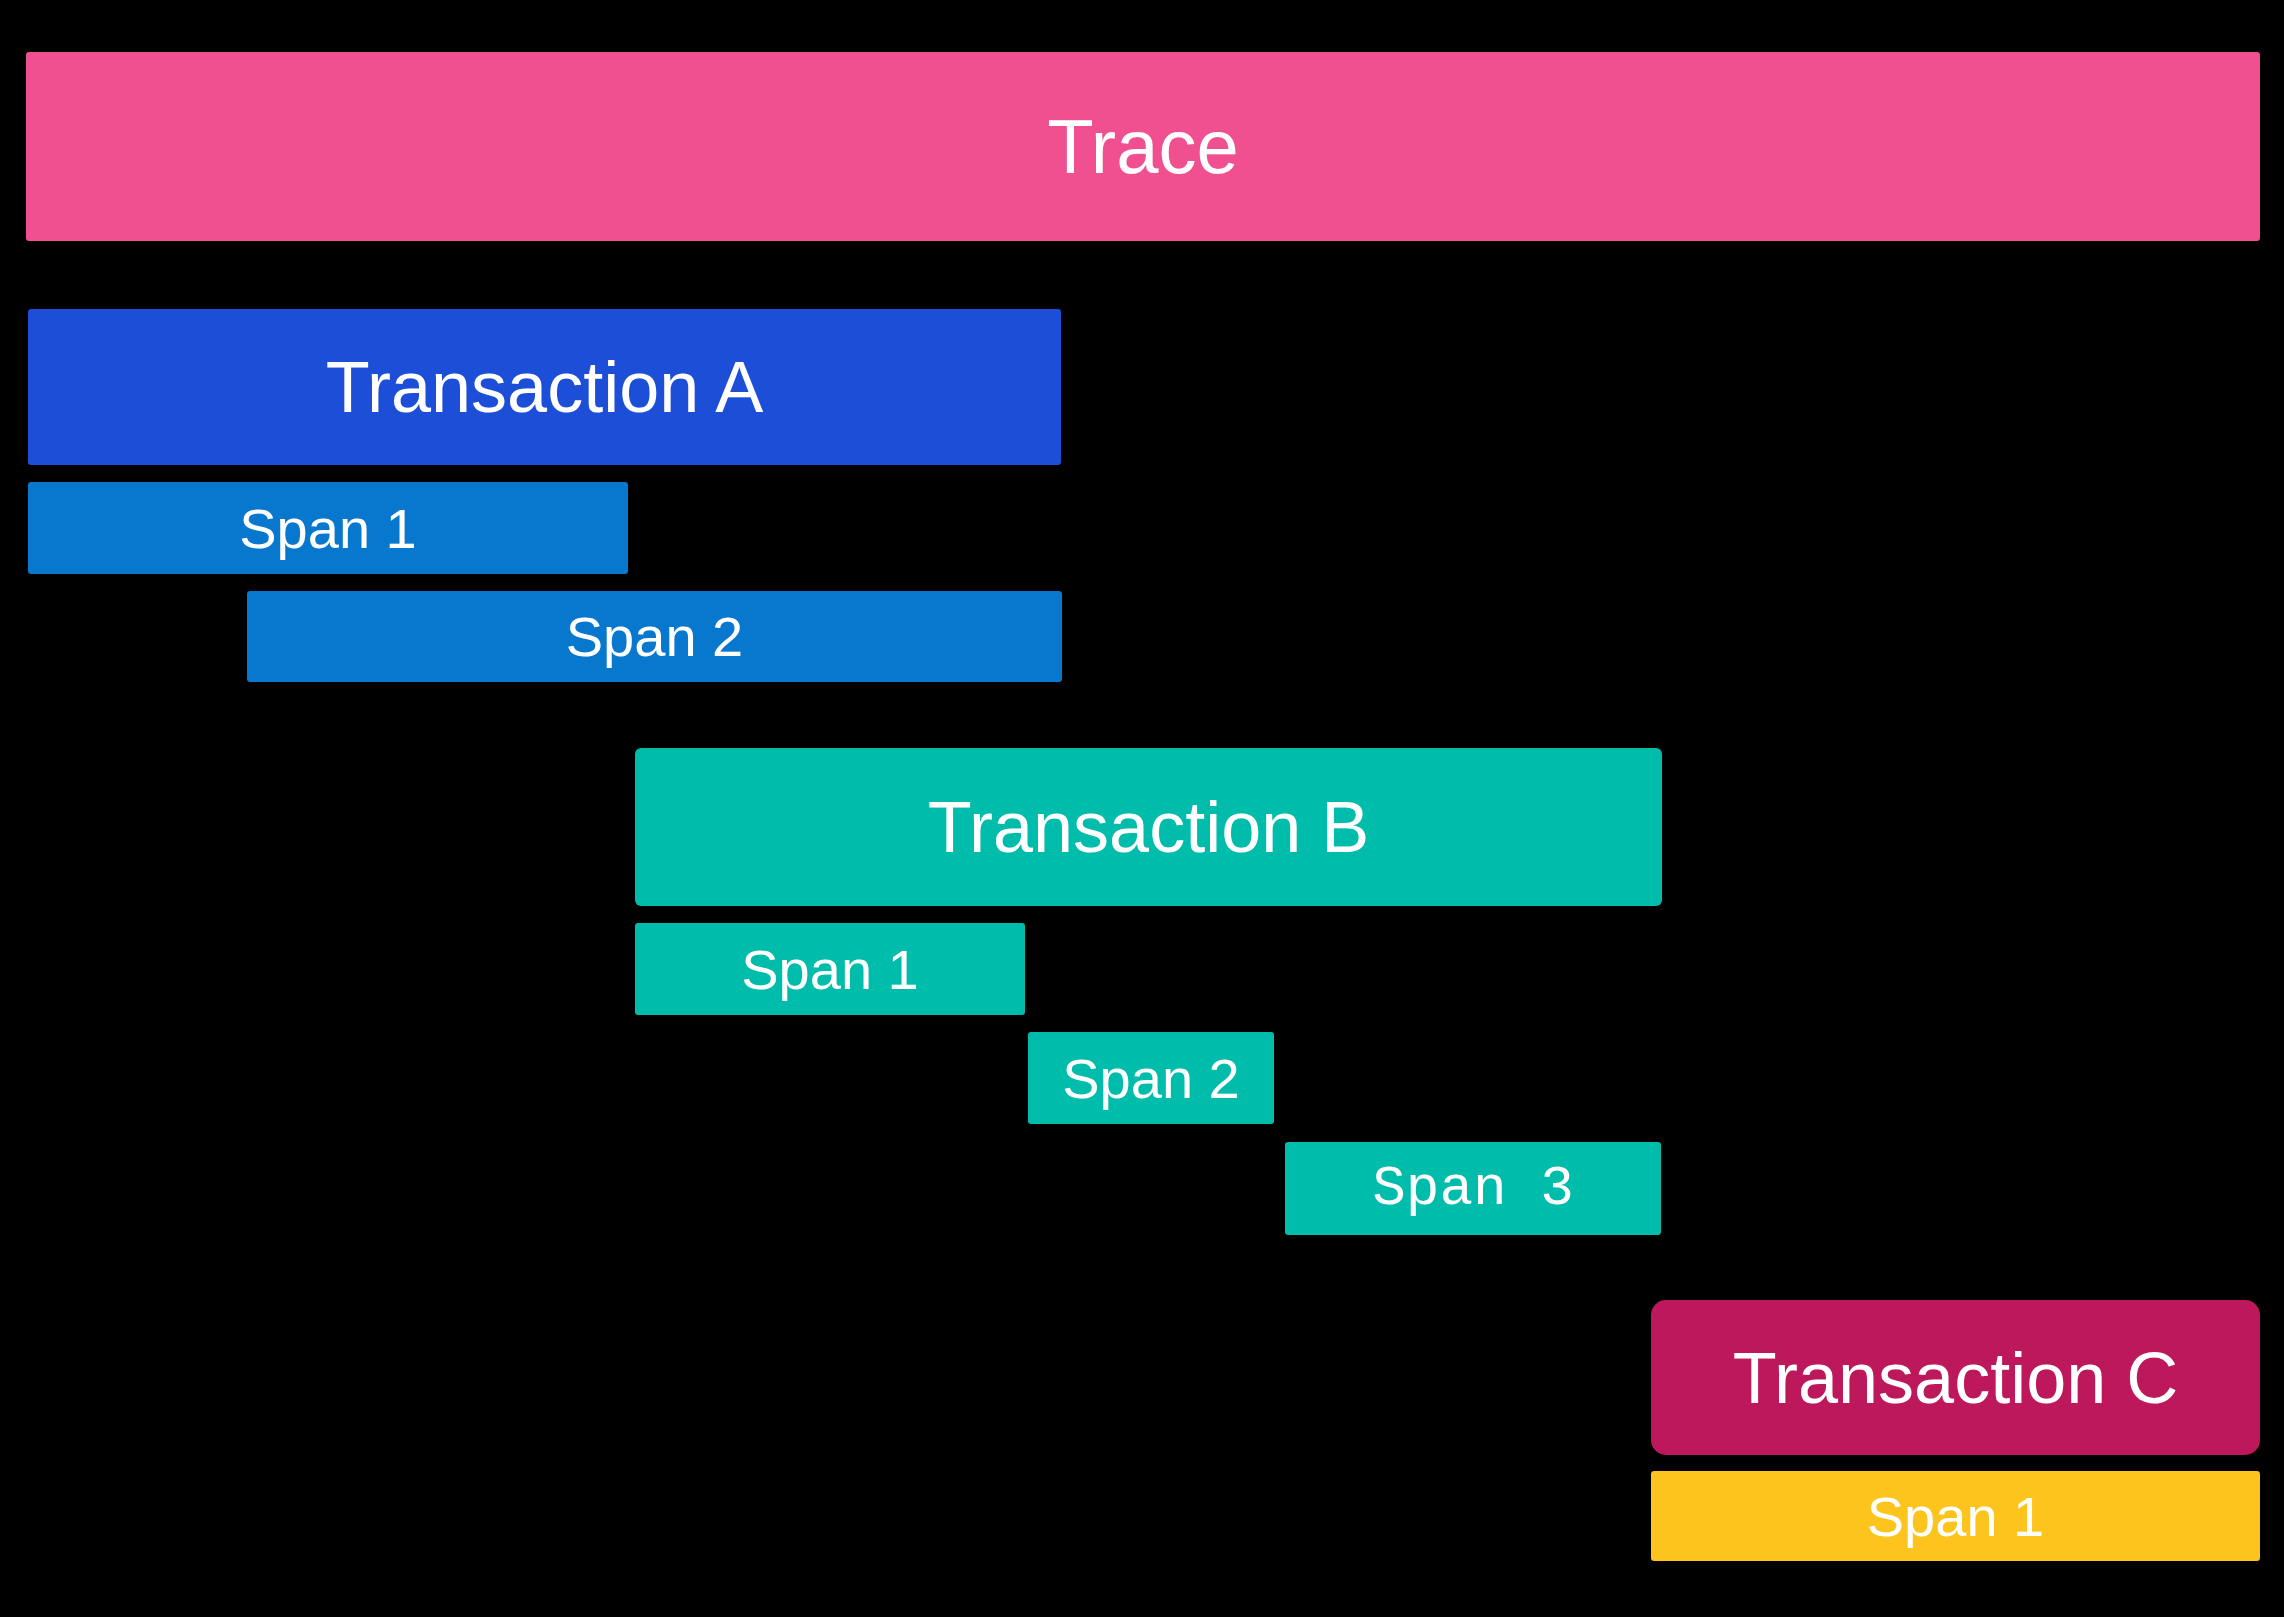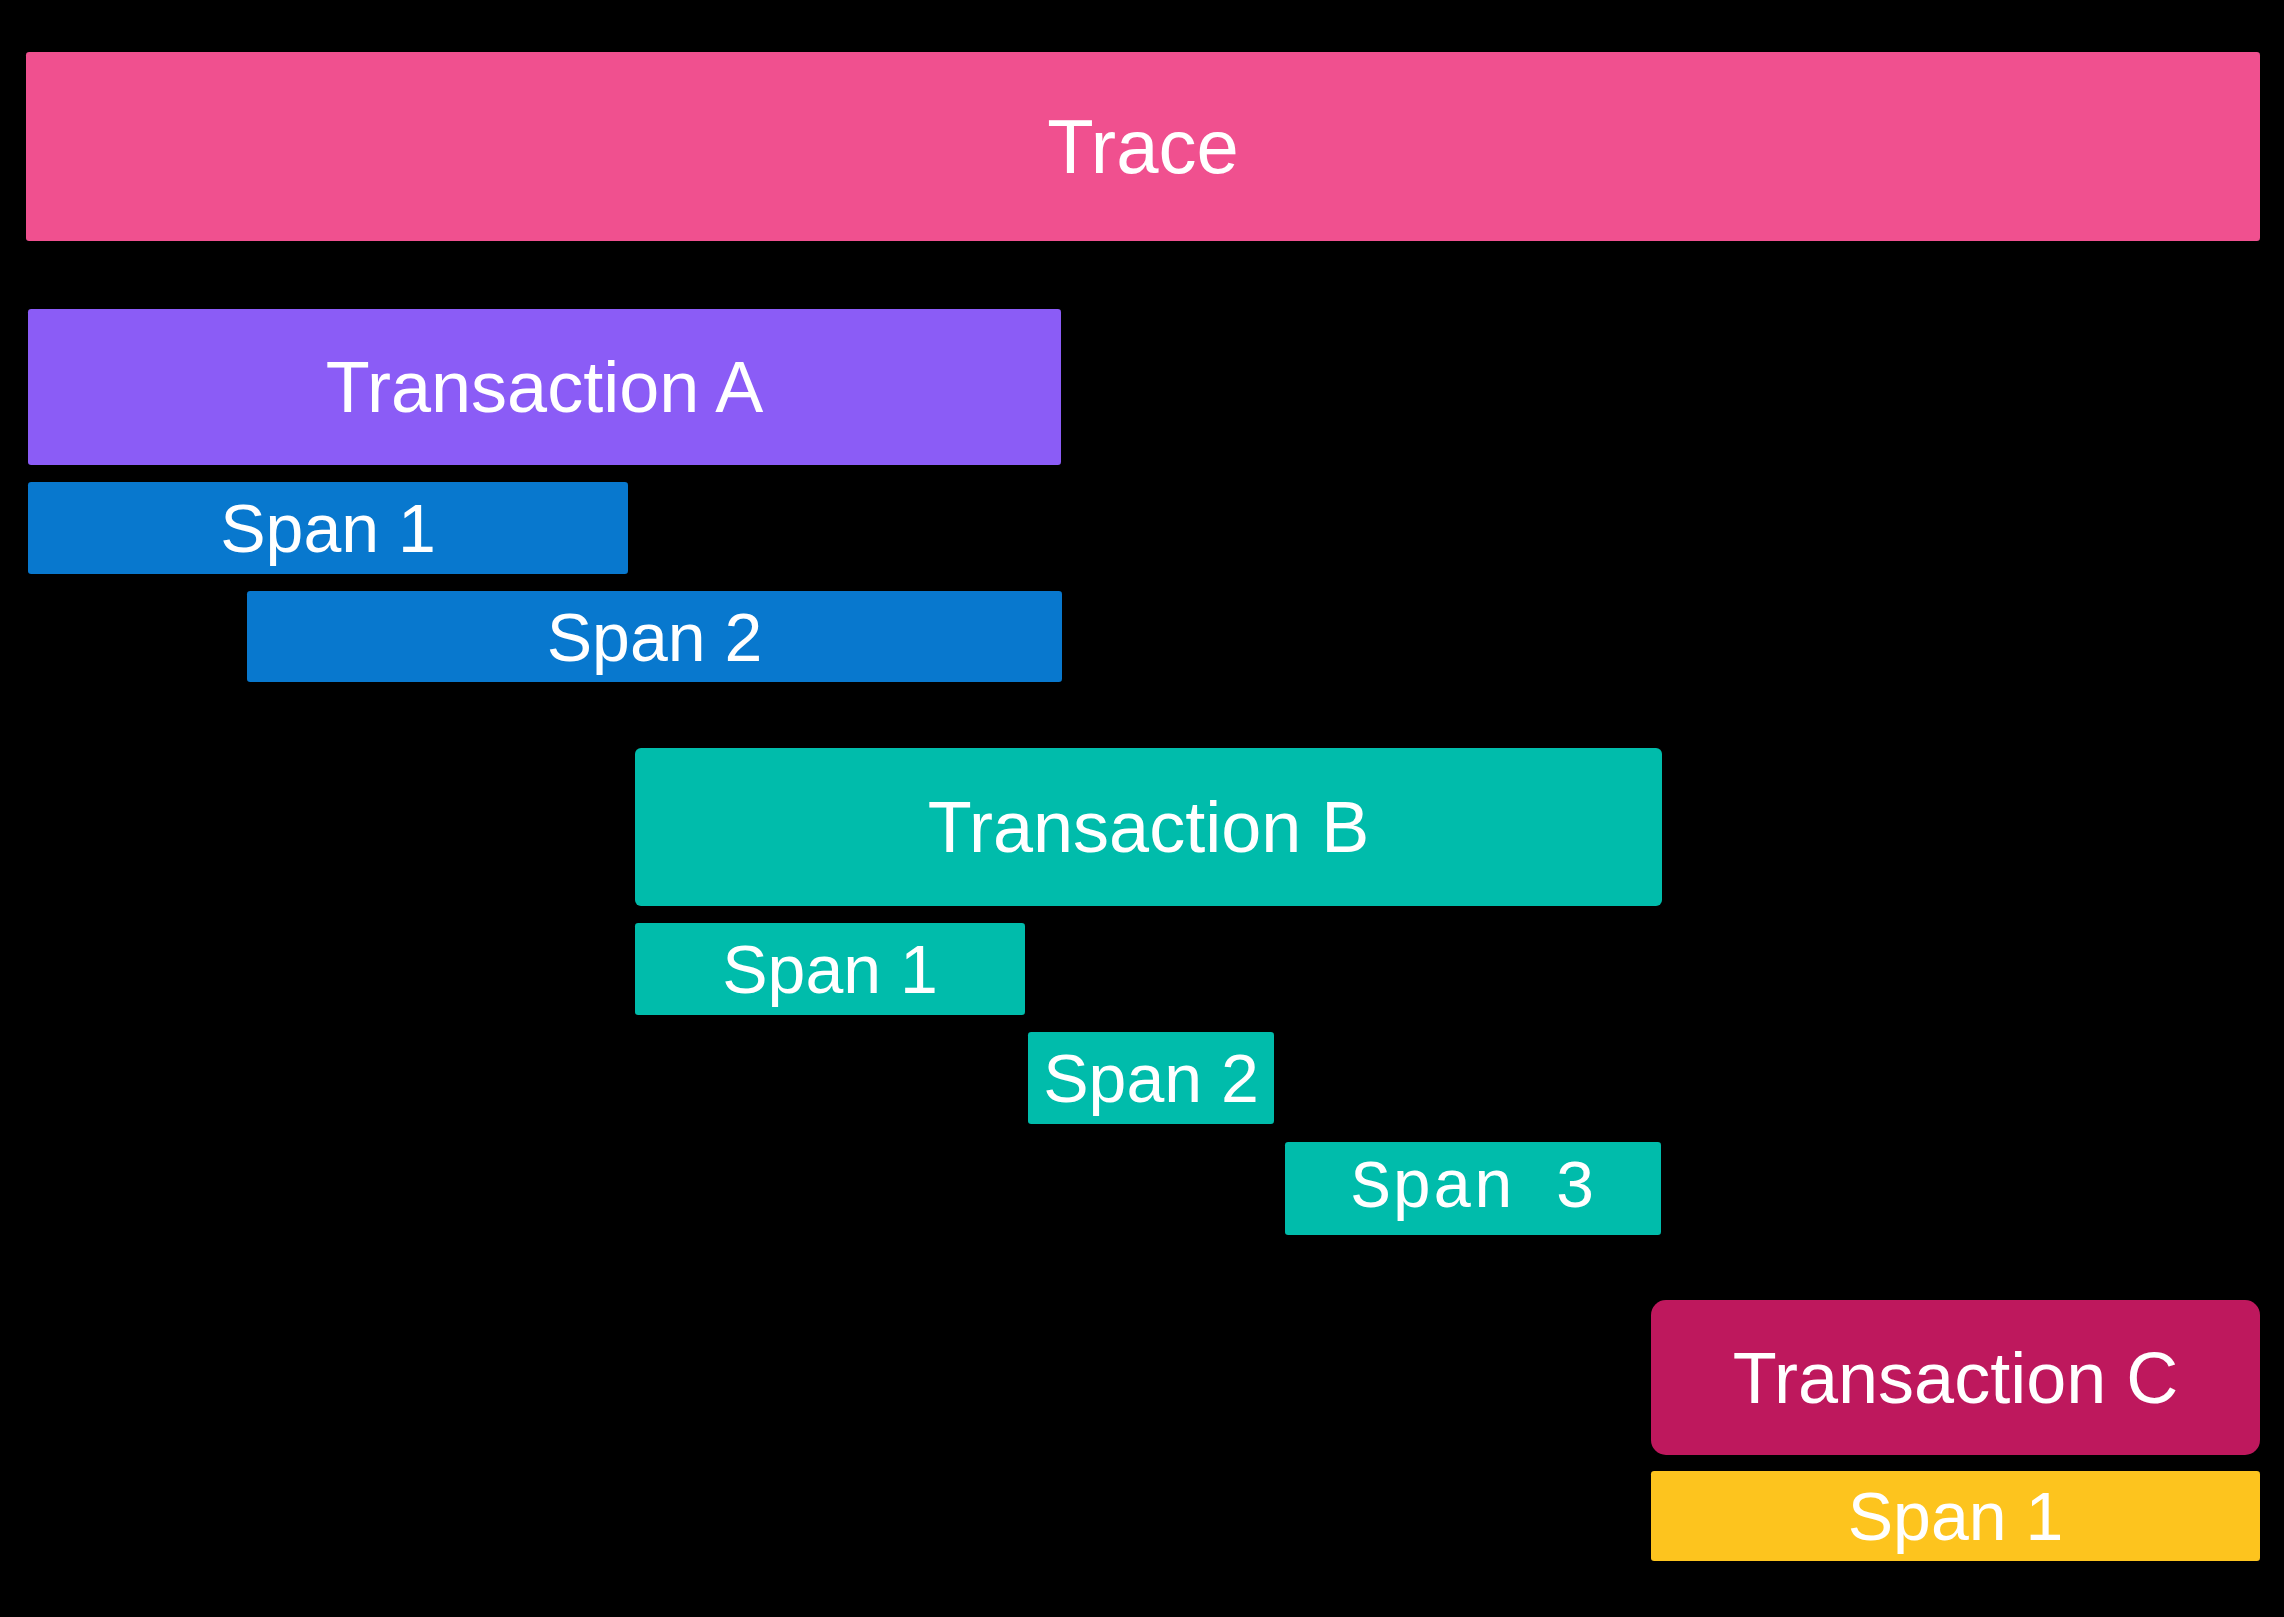--- a/index.html
+++ b/index.html
@@ -18,21 +18,21 @@
   .bar {
     position: absolute;
     display: flex;
     align-items: center;
     justify-content: center;
     color: #ffffff;
     border-radius: 3.2px;
     font-weight: 500;
   }
   .lbl-lg { font-size: 72px; }
-  .lbl-sm { font-size: 68px; }
+  .lbl-sm { font-size: 56px; }
 
   
   #trace   { left: 26px;   top: 52px;   width: 2234px; height: 189px; font-size: 76px; }
 
   #txa     { left: 28px;   top: 309px;  width: 1033px; height: 156px; }
   #txa-s1  { left: 28px;   top: 482px;  width: 600px;  height: 92px; }
   #txa-s2  { left: 247px;  top: 591px;  width: 815px; height: 91px; }
 
   #txb     { left: 635px;  top: 748px;  width: 1027px; height: 158px; border-radius: 6px; }
   #txb-s1  { left: 635px;  top: 923px; width: 390px;  height: 92px; }
@@ -44,21 +44,21 @@
 </style>
 </head>
 <body>
 
 <div class="canvas">
 
   <div id="trace" class="bar" style="background-color: rgb(240, 80, 143); align-items: center;">
     <span>Trace</span>
   </div>
 
-  <div id="txa" class="bar lbl-lg" style="background-color: #8b5cf6;">
+  <div id="txa" class="bar lbl-lg" style="background-color: #1d4ed8;">
     <span>Transaction A</span>
   </div>
   <div id="txa-s1" class="bar lbl-sm" style="background-color: rgb(8, 120, 206);">
     <span>Span 1</span>
   </div>
   <div id="txa-s2" class="bar lbl-sm" style="background-color: rgb(8, 120, 206);">
     <span>Span 2</span>
   </div>
 
   <div id="txb" class="bar lbl-lg" style="background-color: rgb(0, 188, 171);">

